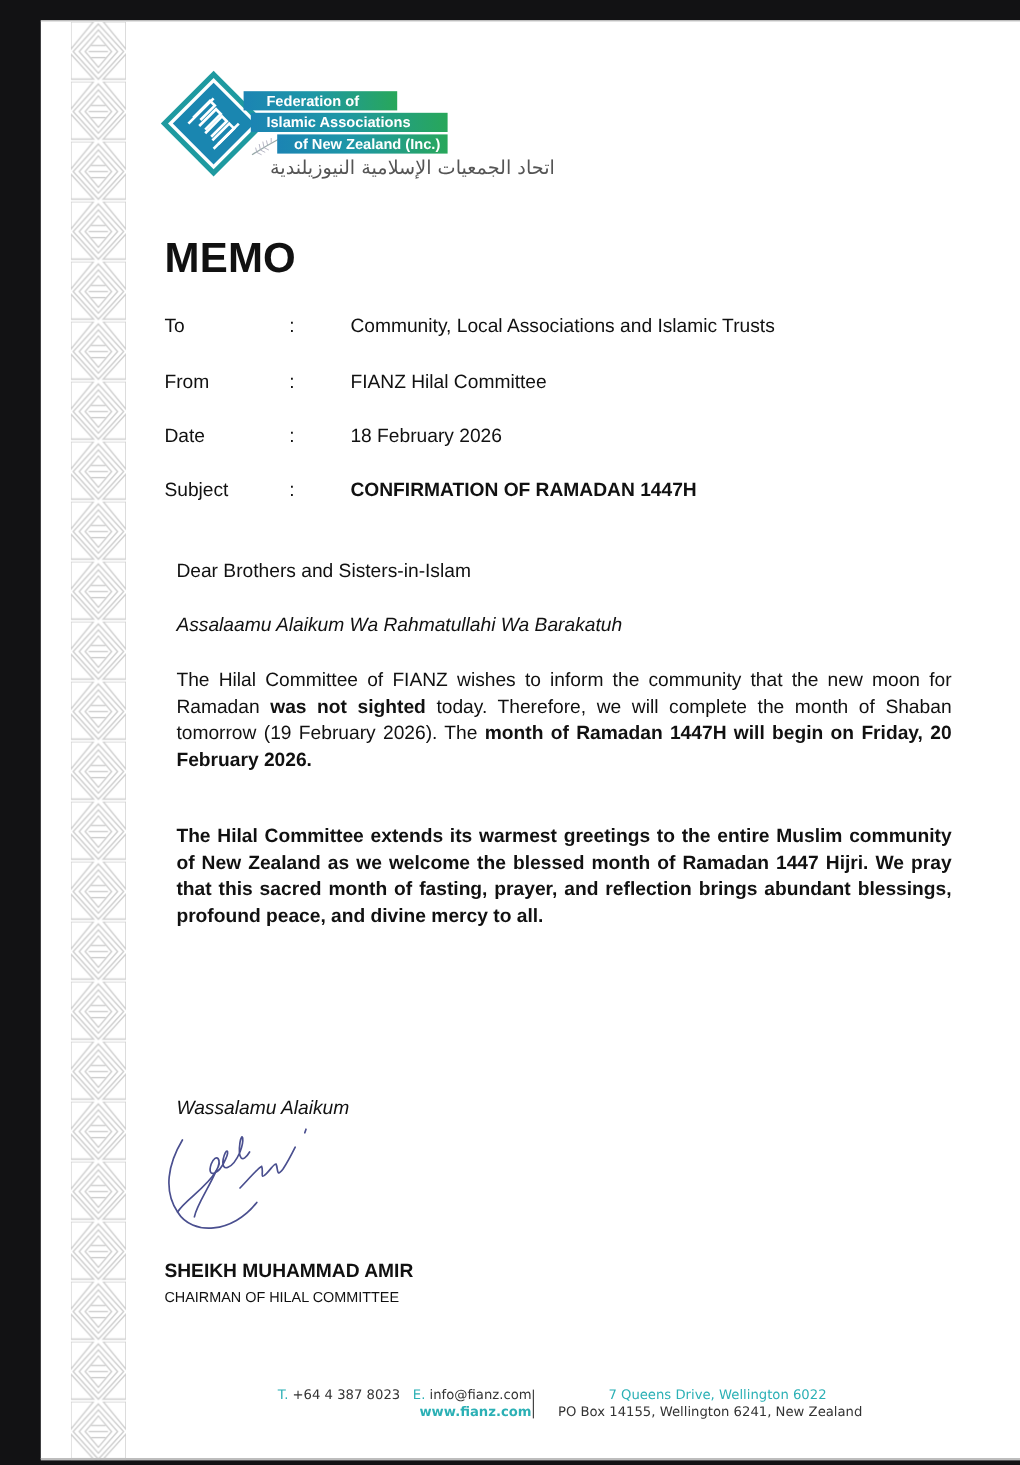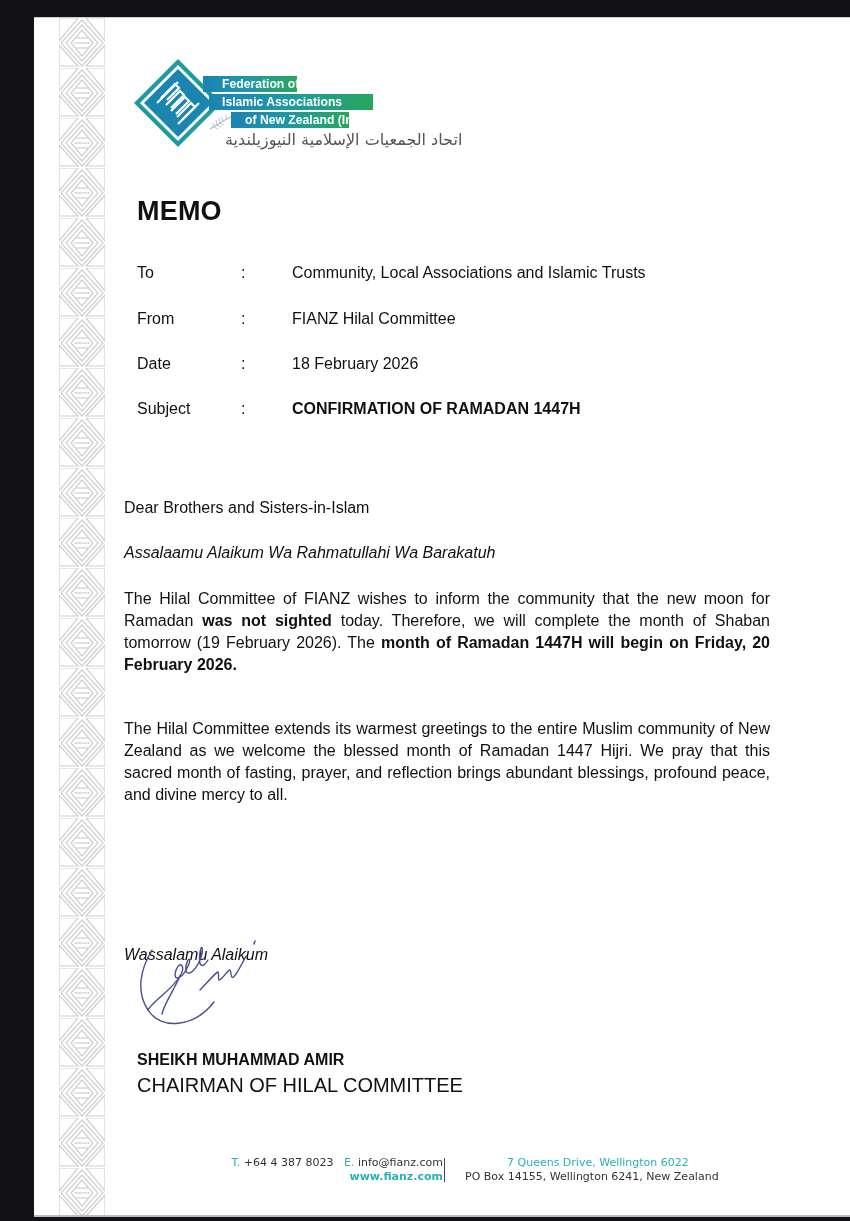--- a/index.html
+++ b/index.html
@@ -14,40 +14,40 @@
   .bottom-edge { position: absolute; left: 34px; top: 1215px; width: 816px; height: 2px; background: #bdbdbd; }
 
   .border-pattern { position: absolute; left: 25px; top: 0; width: 46px; height: 1199px; overflow: hidden; }
 
   .logo { position: absolute; left: 99px; top: 40px; width: 260px; height: 95px; }
   .logo-bar {
     position: absolute; height: 16px; color: #fff; font-weight: bold; font-size: 12.2px;
     line-height: 16px; padding-left: 19px; white-space: nowrap;
     background: linear-gradient(90deg, #1b84b3 0%, #1e97a6 45%, #28a75a 100%);
   }
-  .logo-bar.b1 { left: 70px; top: 18px; width: 94px; }
+  .logo-bar.b1 { left: 70px; top: 18px; width: 128px; }
   .logo-bar.b2 { left: 76px; top: 36px; width: 164px; padding-left: 13px; }
-  .logo-bar.b3 { left: 98px; top: 54px; width: 118px; padding-left: 14px; }
+  .logo-bar.b3 { left: 98px; top: 54px; width: 142px; padding-left: 14px; }
   .logo-arabic { position: absolute; left: 92px; top: 72px; font-size: 16px; color: #555; direction: rtl; white-space: nowrap; font-family: "DejaVu Sans", sans-serif; }
 
-  .memo-title { position: absolute; left: 103px; top: 178px; font-size: 27px; font-weight: bold; letter-spacing: 0.2px; }
+  .memo-title { position: absolute; left: 103px; top: 178px; font-size: 35px; font-weight: bold; letter-spacing: 0.2px; }
 
   .meta-row { position: absolute; left: 103px; font-size: 16px; line-height: 20px; }
   .meta-label { position: absolute; left: 0; white-space: nowrap; }
   .meta-colon { position: absolute; left: 104px; }
   .meta-value { position: absolute; left: 155px; white-space: nowrap; }
   .meta-value.bold { font-weight: bold; }
 
-  .body-text { position: absolute; left: 90px; width: 646px; font-size: 16px; line-height: 22px; text-align: justify; margin-top: 31px; }
+  .body-text { position: absolute; left: 113px; width: 646px; font-size: 16px; line-height: 22px; text-align: justify; }
   .italic { font-style: italic; }
   b { font-weight: bold; }
 
   .signature { position: absolute; left: 100px; top: 912px; width: 140px; height: 105px; }
   .signer-name { position: absolute; left: 103px; top: 1033px; font-size: 16px; font-weight: bold; }
-  .signer-title { position: absolute; left: 103px; top: 1056px; font-size: 20px; }
+  .signer-title { position: absolute; left: 103px; top: 1056px; font-size: 12px; }
 
   .footer { position: absolute; top: 1138px; font-size: 11px; line-height: 14px; font-family: "DejaVu Sans", sans-serif; color: #333; }
   .footer-left { left: 176px; width: 216px; text-align: right; margin-left: 17px; }
   .footer-left .lbl { color: #2bb0b5; }
   .footer-left .web { color: #2bb0b5; font-weight: bold; }
   .footer-divider { position: absolute; left: 410px; top: 1140px; width: 1px; height: 24px; background: #444; }
   .footer-right { left: 431px; }
   .footer-right .addr1 { color: #2bb0b5; margin-left: 42px; }
 </style>
 </head>
@@ -129,21 +129,21 @@
     <span class="meta-label">Subject</span>
     <span class="meta-colon">:</span>
     <span class="meta-value bold">CONFIRMATION OF RAMADAN 1447H</span>
   </div>
 
   <div class="body-text" style="top:448px;">Dear Brothers and Sisters-in-Islam</div>
   <div class="body-text italic" style="top:493px;">Assalaamu Alaikum Wa Rahmatullahi Wa Barakatuh</div>
 
   <div class="body-text" style="top:539px;"><span>The Hilal Committee of FIANZ wishes to inform the community that the new moon for Ramadan </span><b>was not sighted</b><span> today. Therefore, we will complete the month of Shaban tomorrow (19 February 2026). The </span><b>month of Ramadan 1447H will begin on Friday, 20 February 2026.</b></div>
 
-  <div class="body-text" style="top:669px;">The Hilal Committee extends its warmest greetings to the entire Muslim community of New Zealand as we welcome the blessed month of Ramadan 1447 Hijri. We pray that this sacred month of fasting, prayer, and reflection brings abundant blessings, profound peace, and divine mercy to all.</div>
+  <div class="body-text" style="top:669px;font-weight:bold;">The Hilal Committee extends its warmest greetings to the entire Muslim community of New Zealand as we welcome the blessed month of Ramadan 1447 Hijri. We pray that this sacred month of fasting, prayer, and reflection brings abundant blessings, profound peace, and divine mercy to all.</div>
 
   <div class="body-text italic" style="top:895px;">Wassalamu Alaikum</div>
 
   <svg class="signature" viewBox="0 0 140 105">
     <g fill="none" stroke="#4a4f8f" stroke-width="1.4" stroke-linecap="round">
       <path d="M18,20 C6,40 2,62 14,80 C26,100 60,98 80,72"></path>
       <path d="M14,80 C20,70 38,60 46,46 C52,36 46,30 42,40 C38,52 48,50 54,36 C58,28 54,26 52,36 C50,48 60,44 66,30 C70,20 68,12 66,22 C64,36 68,40 74,30"></path>
       <path d="M66,60 C74,52 80,44 84,42 C86,46 82,54 88,48 C92,44 94,40 96,40 C98,44 96,52 102,44 C106,38 110,30 112,26"></path>
       <path d="M120,14 l1,-3"></path>
       <path d="M46,46 C40,60 30,74 28,84"></path>

